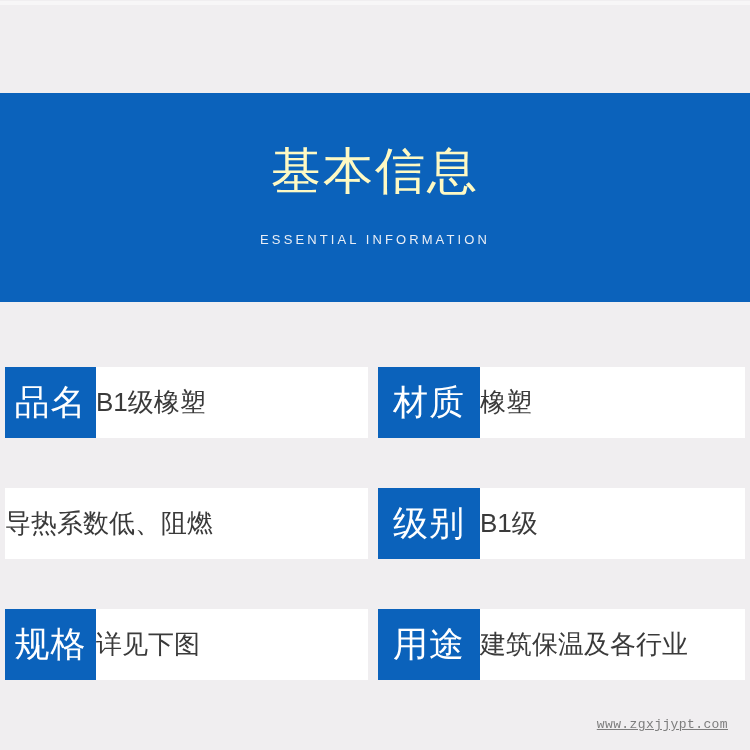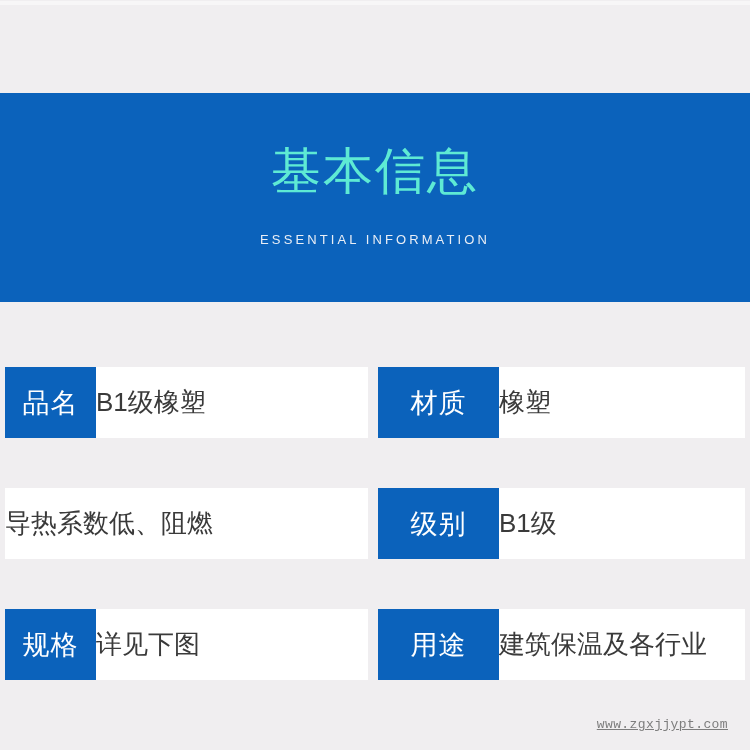--- a/index.html
+++ b/index.html
@@ -45,21 +45,21 @@
   }
   .banner-inner {
     position: absolute;
     left: 0;
     right: 0;
     top: 48px;
     text-align: center;
   }
   .banner-title {
     display: block;
-    color: #5eead4;
+    color: #fef9c3;
     font-size: 50px;
     line-height: 60px;
     letter-spacing: 2px;
     font-weight: 400;
     white-space: nowrap;
   }
   .banner-subtitle {
     display: block;
     margin-top: 31px;
     color: #e9eef6;
@@ -101,29 +101,29 @@
     margin-left: 10px;
     flex: 1 1 auto;
     margin-right: 5px;
   }
 
   .cell-label {
     flex: 0 0 auto;
     width: 91px;
     background: #0b62bb;
     color: #ffffff;
-    font-size: 27px;
+    font-size: 35px;
     letter-spacing: 1px;
     display: flex;
     align-items: center;
     justify-content: center;
     box-sizing: border-box;
   }
   .cell-group.col-2 .cell-label {
-    width: 121px;
+    width: 102px;
   }
 
   .cell-value {
     flex: 1 1 auto;
     background: #ffffff;
     color: #3a3a3a;
     font-size: 26px;
     display: flex;
     align-items: center;
     box-sizing: border-box;

